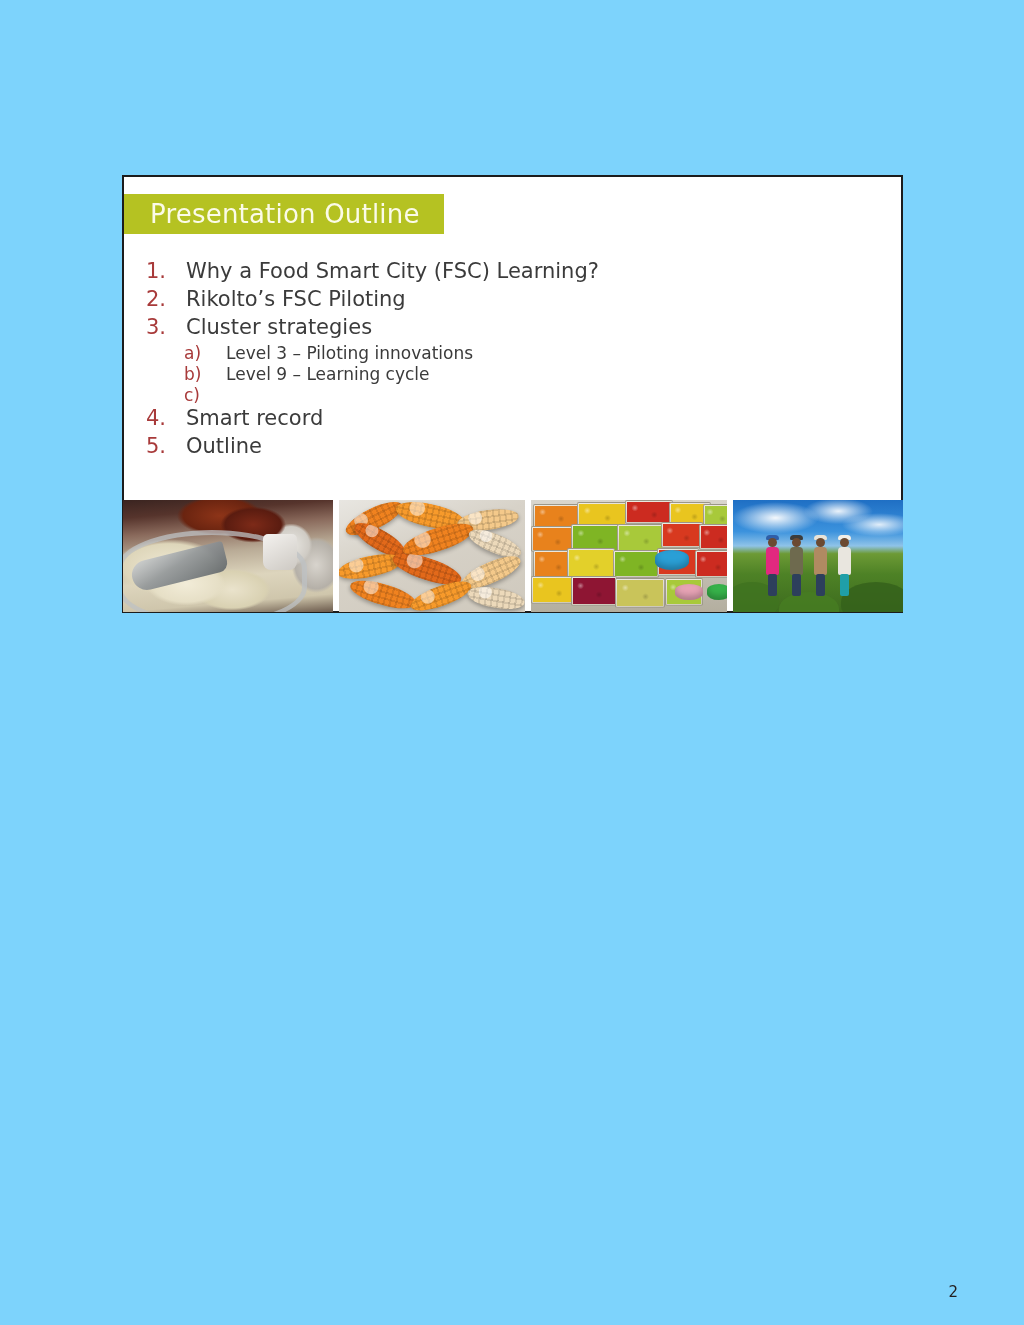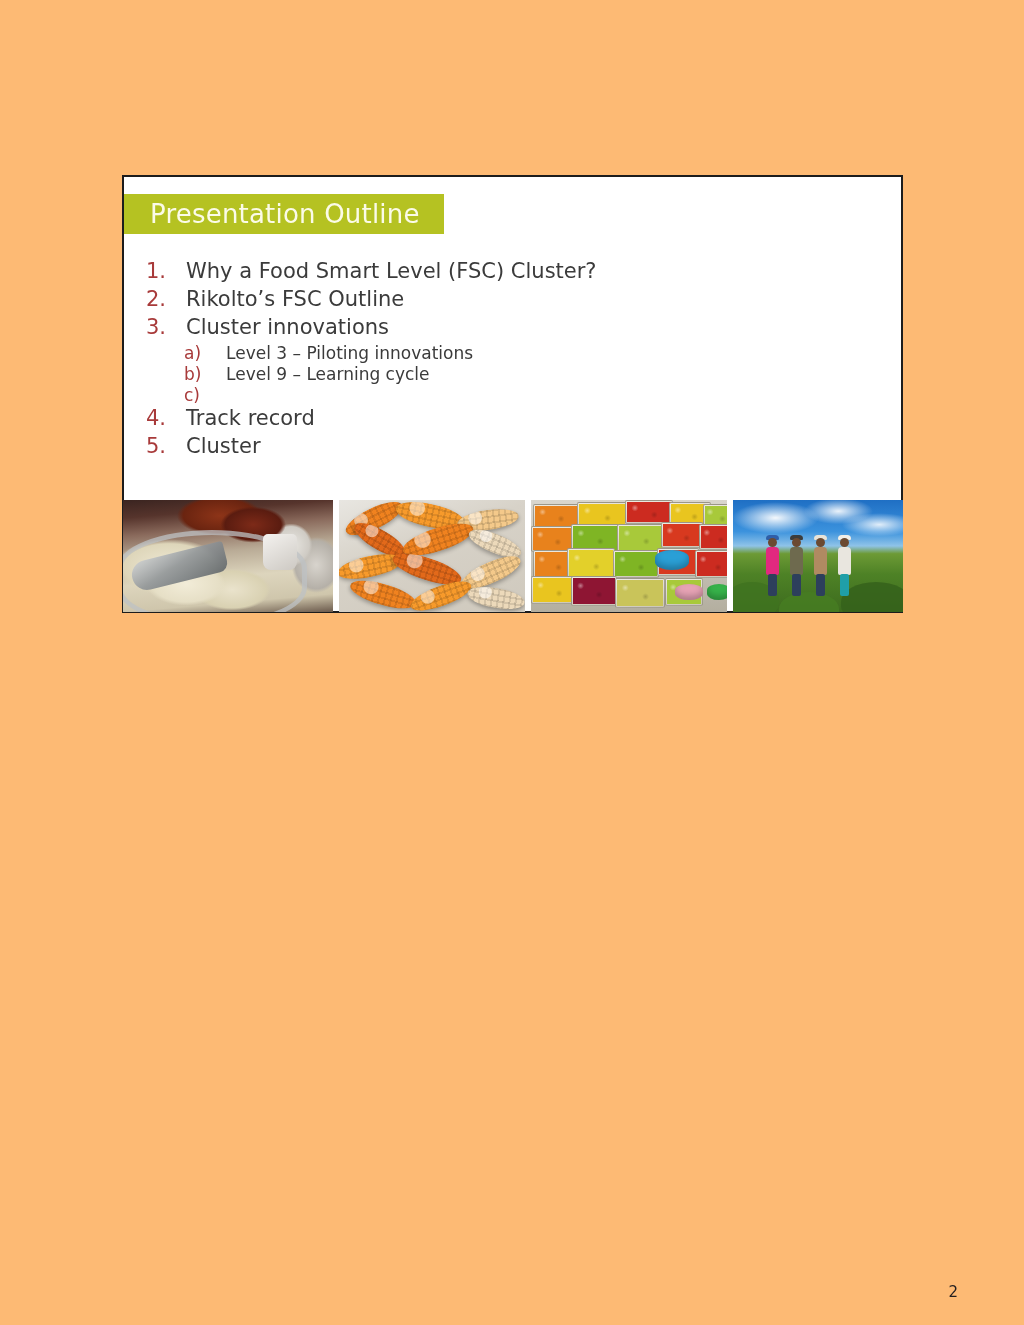--- a/index.html
+++ b/index.html
@@ -14,21 +14,21 @@
     font-family: "DejaVu Sans", sans-serif;
     overflow: hidden;
   }
 
   
   #document-page {
     position: absolute;
     left: 0; top: 0;
     width: 1024px;
     height: 1325px;
-    background: #fdba74;
+    background: #7dd3fc;
     text-decoration: underline;
   }
 
   
   #slide {
     position: absolute;
     left: 122px;
     top: 175px;
     width: 781px;
     height: 438px;
@@ -282,55 +282,55 @@
   <div id="slide">
 
     <div id="title-band">
       <span id="title-text">Presentation Outline</span>
     </div>
 
     <div id="outline-list">
 
       <div class="outline-row lvl1">
         <span class="marker">1.</span>
-        <span class="label">Why a Food Smart Level (FSC) Cluster?</span>
+        <span class="label">Why a Food Smart City (FSC) Learning?</span>
       </div>
 
       <div class="outline-row lvl1">
         <span class="marker">2.</span>
-        <span class="label">Rikolto’s FSC Outline</span>
+        <span class="label">Rikolto’s FSC Piloting</span>
       </div>
 
       <div class="outline-row lvl1">
         <span class="marker">3.</span>
-        <span class="label">Cluster innovations</span>
+        <span class="label">Cluster strategies</span>
       </div>
 
       <div class="outline-row lvl2">
         <span class="marker">a)</span>
         <span class="label">Level 3 – Piloting innovations</span>
       </div>
 
       <div class="outline-row lvl2">
         <span class="marker">b)</span>
         <span class="label">Level 9 – Learning cycle</span>
       </div>
 
       <div class="outline-row lvl2">
         <span class="marker">c)</span>
       </div>
 
       <div class="outline-row lvl1">
         <span class="marker">4.</span>
-        <span class="label">Track record</span>
+        <span class="label">Smart record</span>
       </div>
 
       <div class="outline-row lvl1">
         <span class="marker">5.</span>
-        <span class="label">Cluster</span>
+        <span class="label">Outline</span>
       </div>
 
     </div>
 
     <div id="photo-strip">
 
       <div class="photo" id="photo-rice">
         <div class="bg"></div>
         <div class="rim"></div>
         <div class="spoon"></div>

